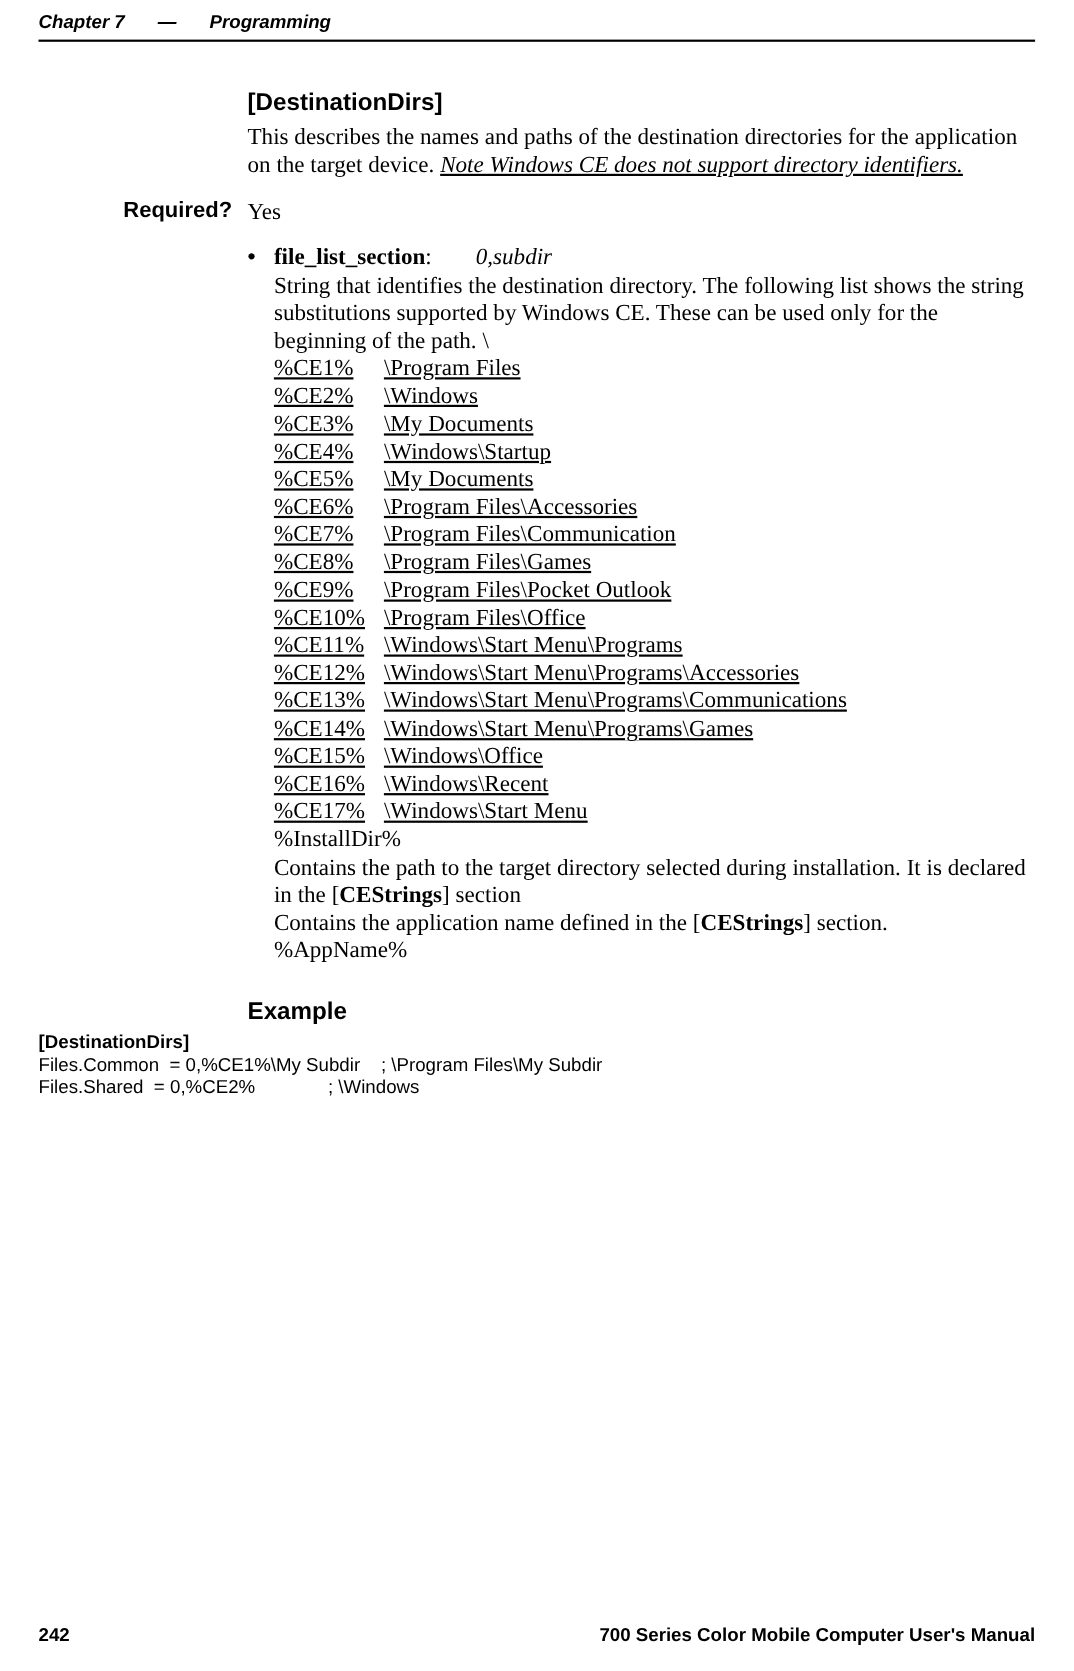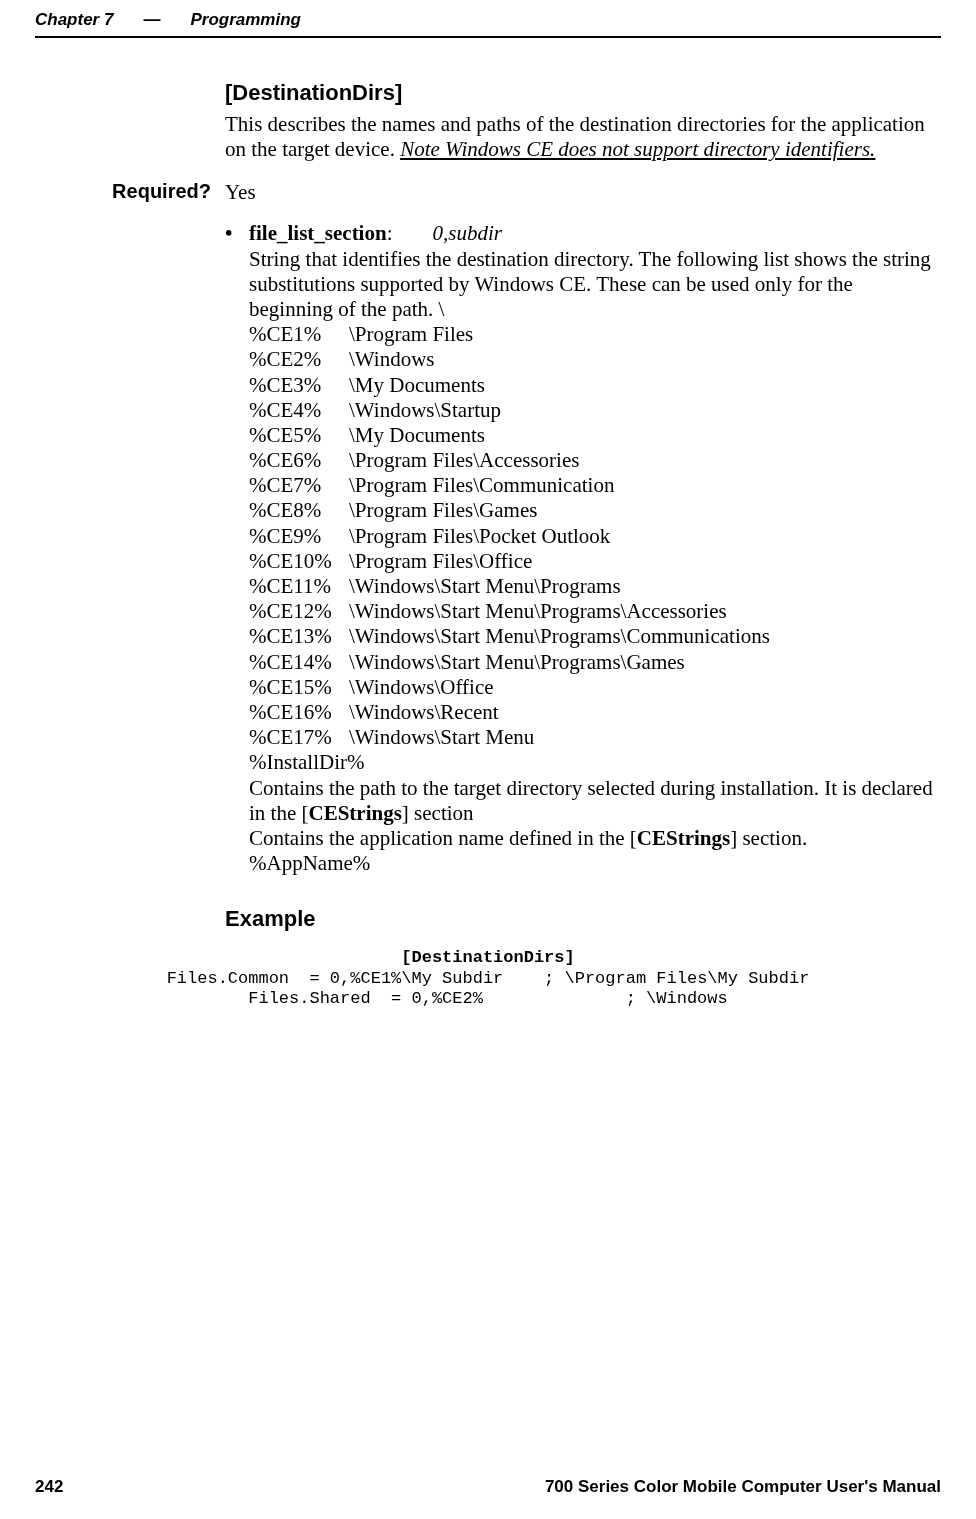--- a/index.html
+++ b/index.html
@@ -19,25 +19,25 @@
 .bullet-block { margin-left: 190px; margin-top: 16px; }
 .bullet-para { font-size: 21px; line-height: 1.2; }
 .bullet-line1 { display: flex; }
 .bullet-mark { width: 24px; font-weight: bold; font-size: 21px; }
 .b1 { flex: 1; }
 .b1 .bold { font-weight: bold; }
 .b1 .ital { font-style: italic; }
 .col-spacer { display: inline-block; width: 40px; }
 .bullet-rest { margin-left: 24px; font-size: 21px; line-height: 1.2; }
 .pathgrid { margin-left: 24px; font-size: 21px; line-height: 1.2; }
-.pathrow { display: flex; }
+.pathrow { display: flex; text-decoration: underline; }
 .pathkey { width: 100px; flex-shrink: 0; }
 .pathval { }
 .example-title { margin-left: 190px; font-family: Arial, Helvetica, sans-serif; font-weight: bold; font-size: 22px; margin-top: 30px; }
-.code { font-family: Liberation Mono, monospace; font-size: 17px; white-space: pre; line-height: 1.2; margin-top: 16px; text-align: center; }
+.code { font-family: Liberation Sans, sans-serif; font-size: 17px; white-space: pre; line-height: 1.2; margin-top: 6px; }
 .code .bold { font-weight: bold; }
 .footer { position: absolute; bottom: 22px; left: 35px; right: 35px; display: flex; justify-content: space-between; font-family: Arial, Helvetica, sans-serif; font-weight: bold; font-size: 17px; }
 </style>
 </head>
 <body>
 
 <div class="page">
 
   <div class="header">
     <span>Chapter 7</span>

